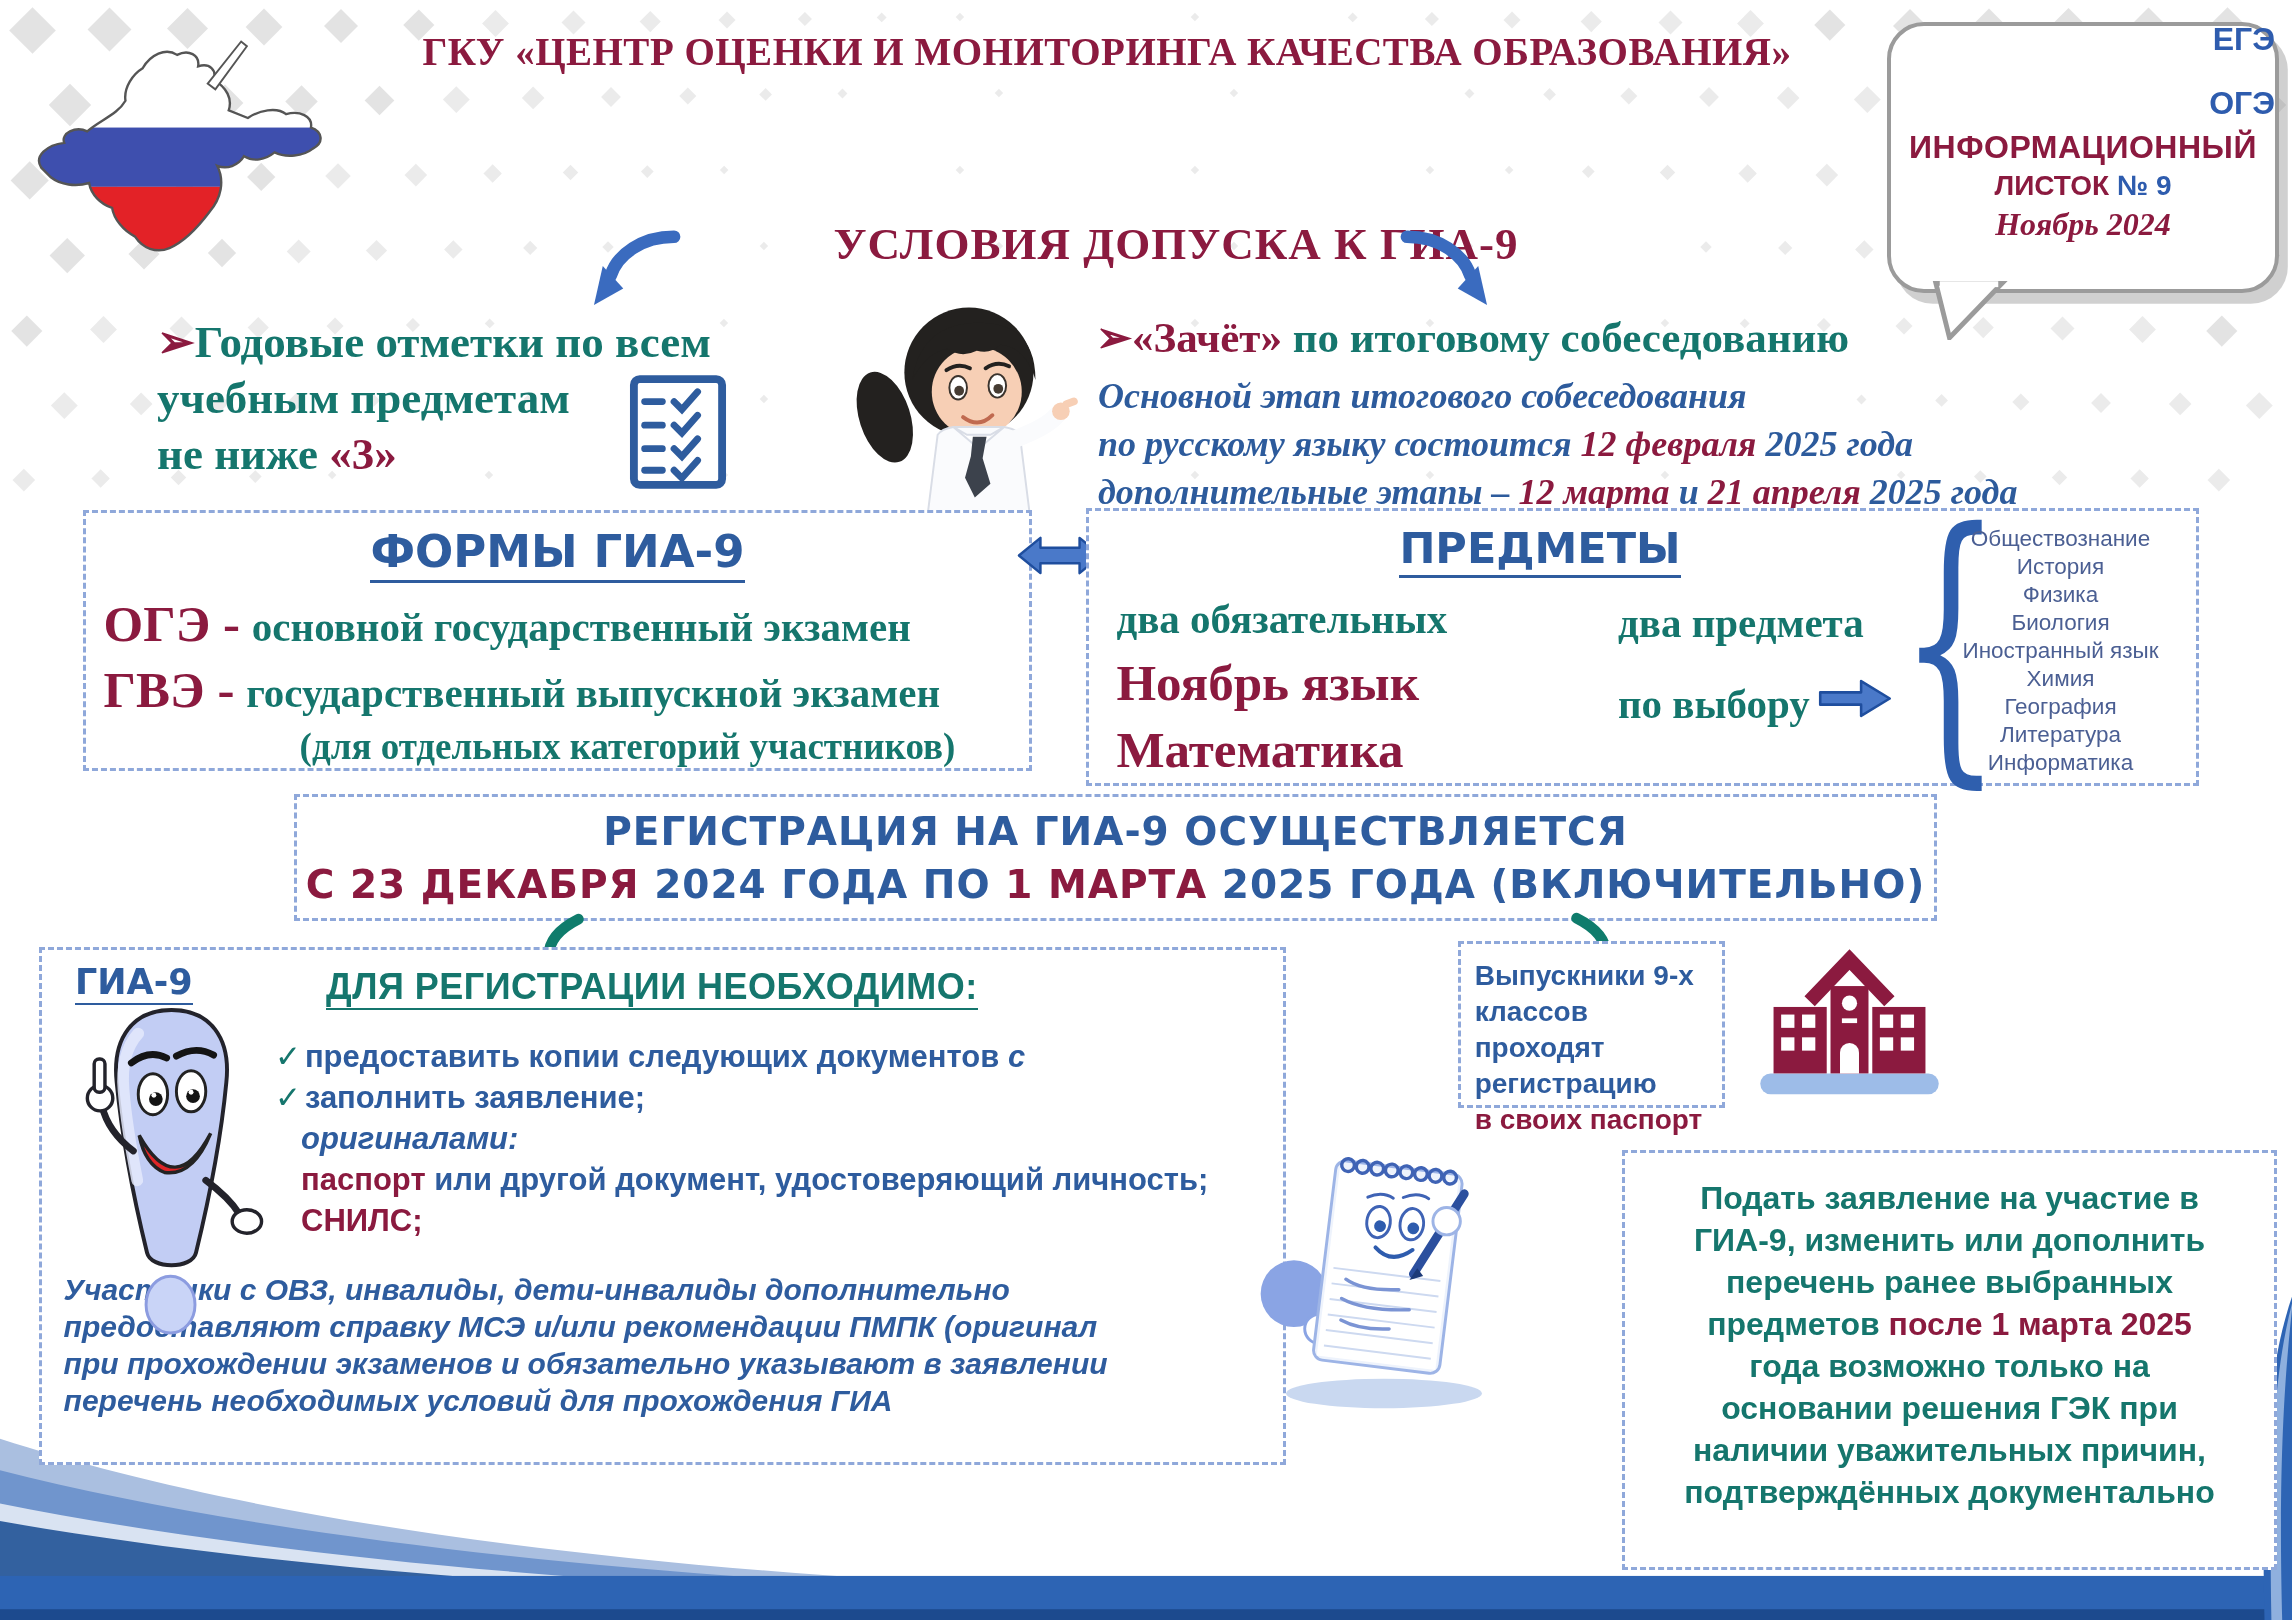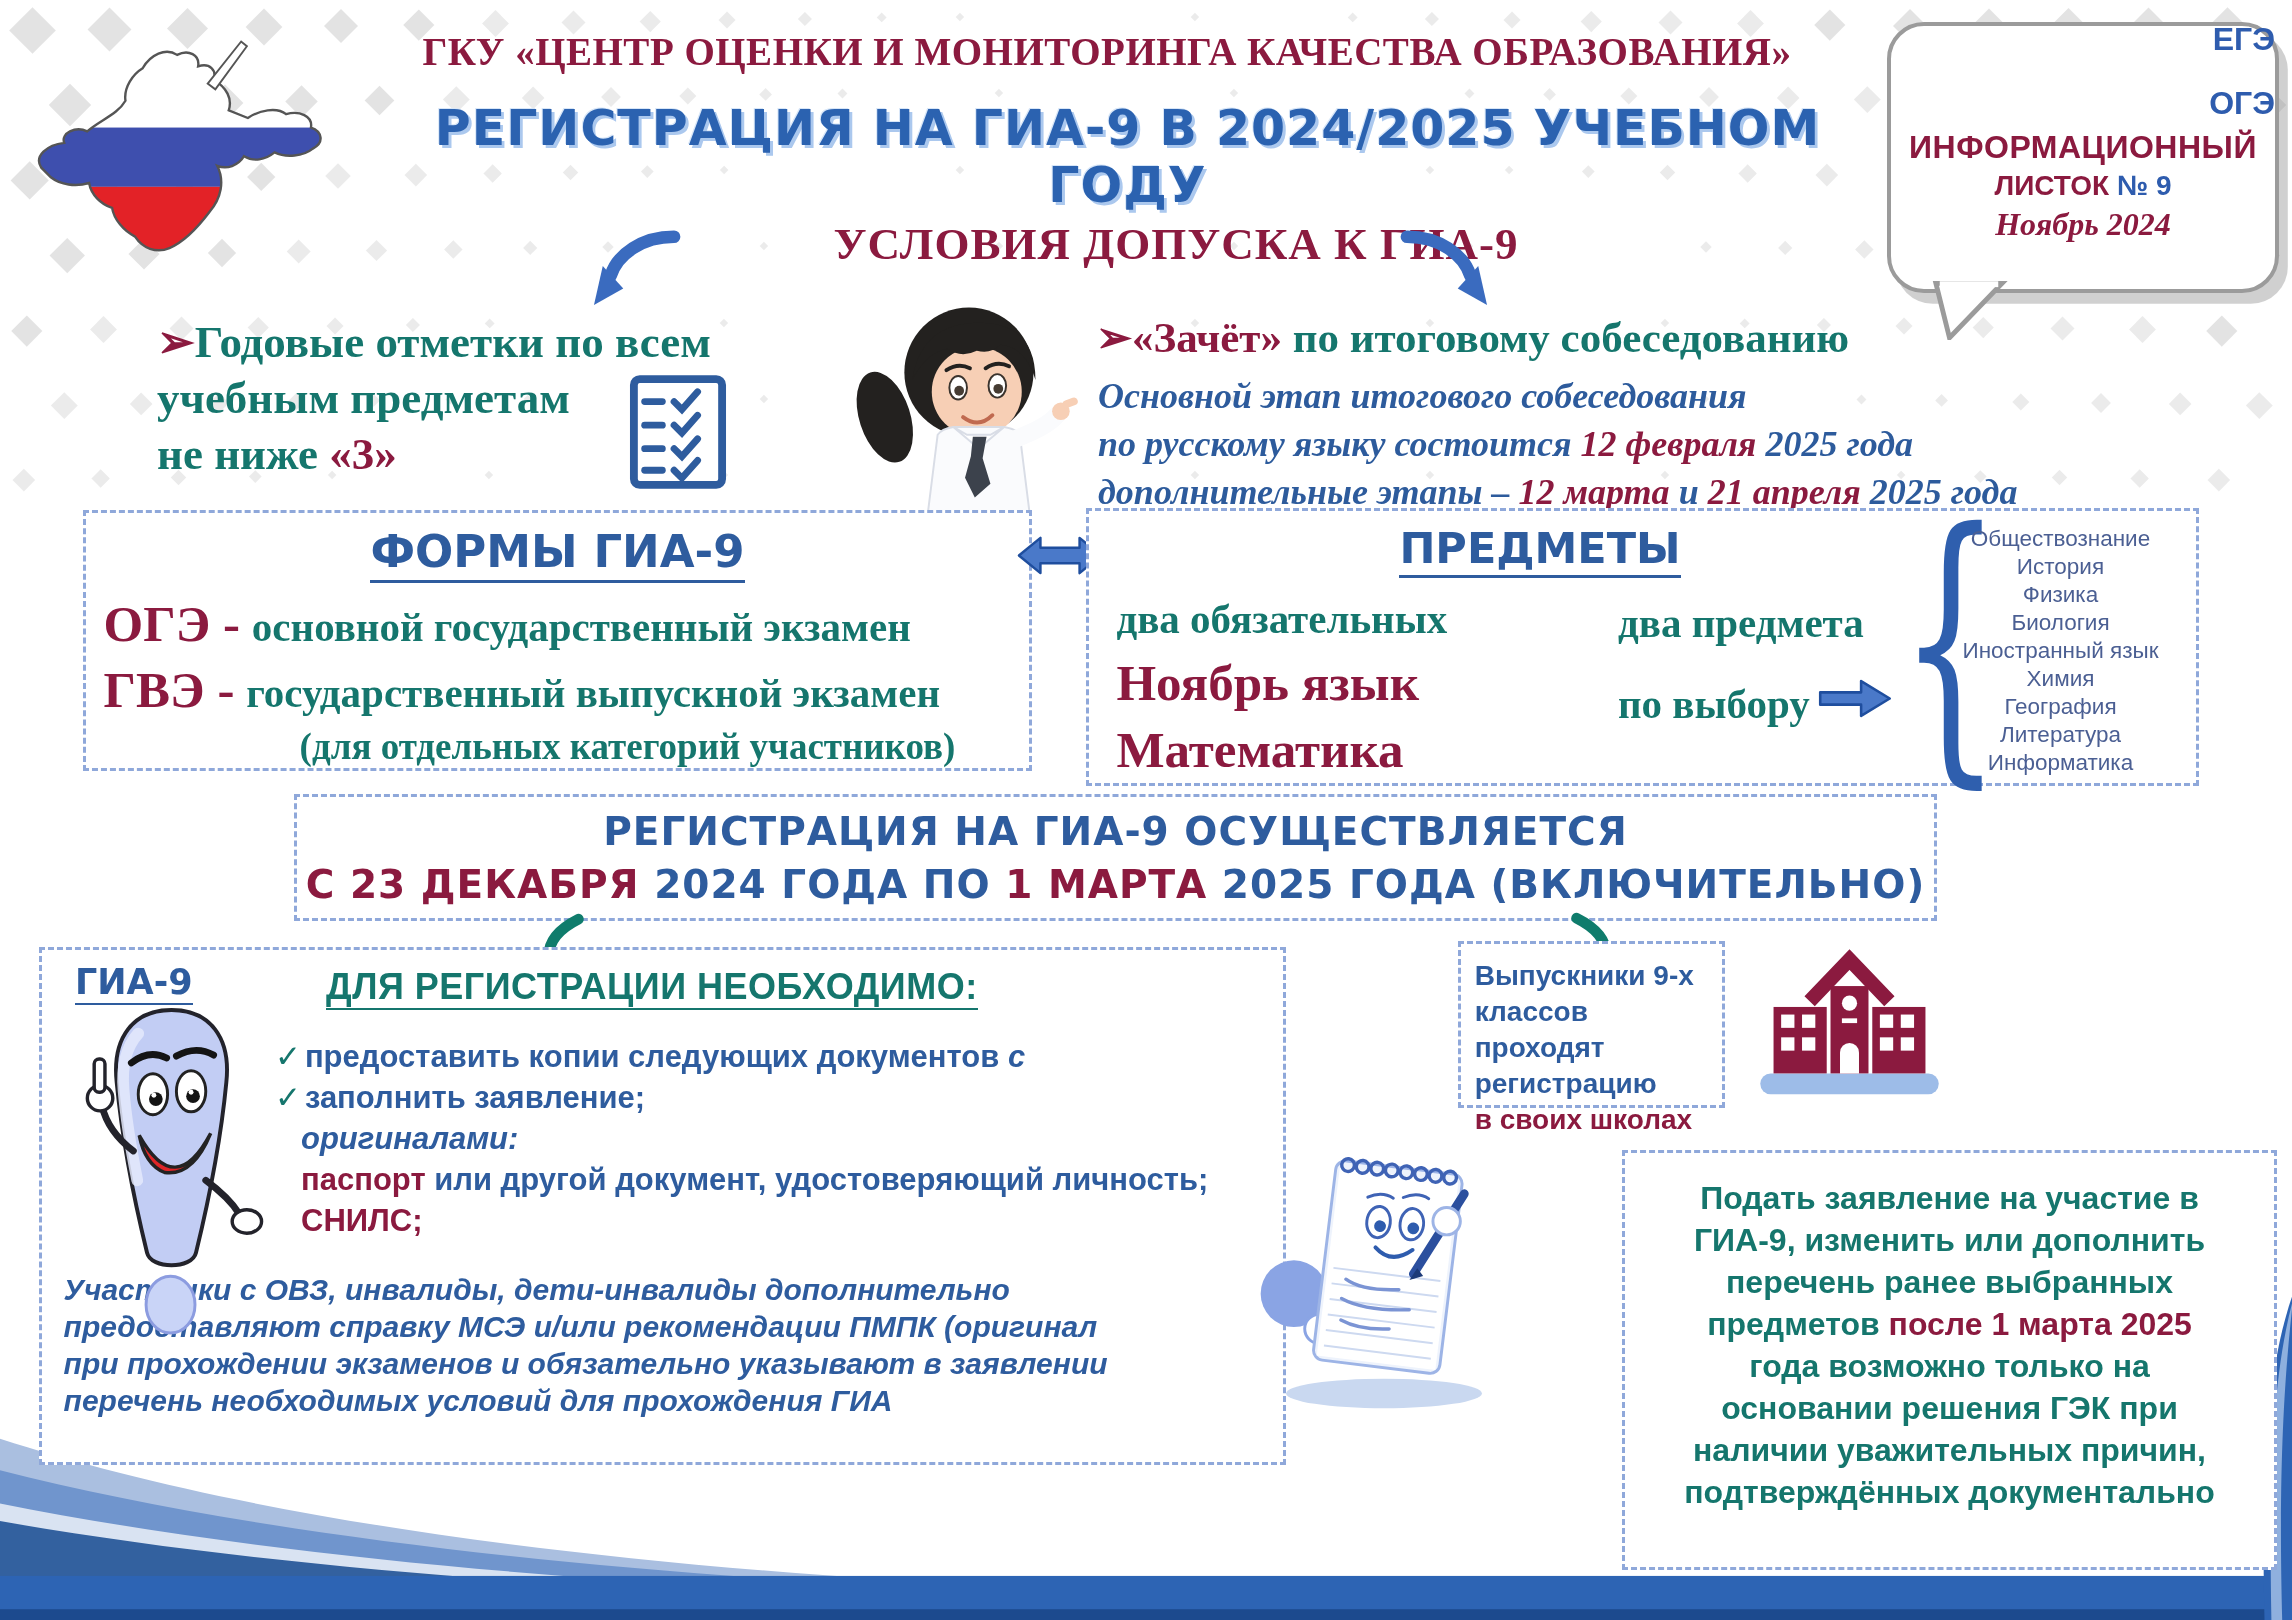--- a/index.html
+++ b/index.html
@@ -273,21 +273,20 @@
     <g clip-path="url(#crimeaClip)">
       <rect x="0" y="0" width="320" height="106" fill="#ffffff"></rect>
       <rect x="0" y="106" width="320" height="62" fill="#3e4fae"></rect>
       <rect x="0" y="168" width="320" height="92" fill="#e32227"></rect>
     </g>
     <path d="M16,148 C8,136 22,124 40,122 C36,112 52,104 64,110 C78,98 96,92 104,78 C102,64 112,50 122,44 C130,30 146,22 158,30 C170,24 182,30 180,42 C192,38 200,46 196,56 C210,64 216,76 212,88 L232,96 C244,88 262,84 272,92 C286,88 300,94 298,106 C310,110 312,122 300,128 C290,136 272,138 260,132 C250,140 238,142 228,136 C222,146 210,150 200,146 C208,162 204,180 192,194 C180,210 164,226 150,232 C136,238 122,232 114,220 C102,214 92,202 90,190 C78,186 68,176 66,164 C52,168 36,166 26,158 Z" fill="none" stroke="#555" stroke-width="2.5"></path>
     <path d="M190,60 L225,16 L231,21 L198,66 Z" fill="#fff" stroke="#555" stroke-width="2"></path>
   </svg>
 
   <div class="abs org serif b burg layer2">ГКУ «ЦЕНТР ОЦЕНКИ И МОНИТОРИНГА КАЧЕСТВА ОБРАЗОВАНИЯ»</div>
-  <div class="abs title comic b layer2">РЕГИСТРАЦИЯ НА ГИА-9 В 2024/2025 УЧЕБНОМ ГОДУ</div>
 
   <div class="abs bubble layer2">
     <div class="bubble-logo-row">
       <span class="logo-word">ЕГЭ</span>
       <svg width="118" height="90" viewBox="0 0 130 100">
         <circle cx="32" cy="24" r="15" fill="#fff" stroke="#2e5cae" stroke-width="5"></circle>
         <path d="M12,96 C12,60 20,46 32,46 C44,46 52,60 52,96 Z" fill="#fff" stroke="#2e5cae" stroke-width="5"></path>
         <circle cx="98" cy="28" r="14" fill="#e03131"></circle>
         <path d="M80,96 C80,64 88,52 98,52 C108,52 118,64 118,96 Z" fill="#e03131"></path>
         <circle cx="65" cy="18" r="16" fill="#2e5cae"></circle>
@@ -460,21 +459,21 @@
     <path d="M78,150 Q52,130 46,104" stroke="#23232b" stroke-width="7" fill="none" stroke-linecap="round"></path>
     <circle cx="44" cy="96" r="13" fill="#fff" stroke="#23232b" stroke-width="3.5"></circle>
     <rect x="38" y="56" width="11" height="34" rx="5" fill="#fff" stroke="#23232b" stroke-width="3.5"></rect>
     <path d="M152,180 Q176,198 186,214" stroke="#23232b" stroke-width="7" fill="none" stroke-linecap="round"></path>
     <ellipse cx="194" cy="222" rx="15" ry="12" fill="#fff" stroke="#23232b" stroke-width="3.5"></ellipse>
     <ellipse cx="116" cy="307" rx="25" ry="29" fill="#c9d4f7" stroke="#8c9ce0" stroke-width="3"></ellipse>
   </svg>
 
   <div class="abs school-box dashedbox sans b layer2">
     <span>Выпускники 9-х классов проходят регистрацию</span>
-    <span class="school-red">в своих школах</span>
+    <span class="school-red">в своих паспорт</span>
   </div>
   <svg class="abs school-ic layer2" viewBox="0 0 200 178">
     <rect x="6" y="150" width="188" height="22" rx="11" fill="#9dbce8"></rect>
     <polyline points="58,74 100,30 142,74" stroke="#8b1a3f" stroke-width="15" fill="none"></polyline>
     <rect x="20" y="80" width="56" height="70" fill="#8b1a3f"></rect>
     <rect x="124" y="80" width="56" height="70" fill="#8b1a3f"></rect>
     <rect x="80" y="58" width="40" height="92" fill="#8b1a3f"></rect>
     <g fill="#fff">
       <rect x="28" y="88" width="14" height="14"></rect>
         <rect x="50" y="88" width="14" height="14"></rect>

